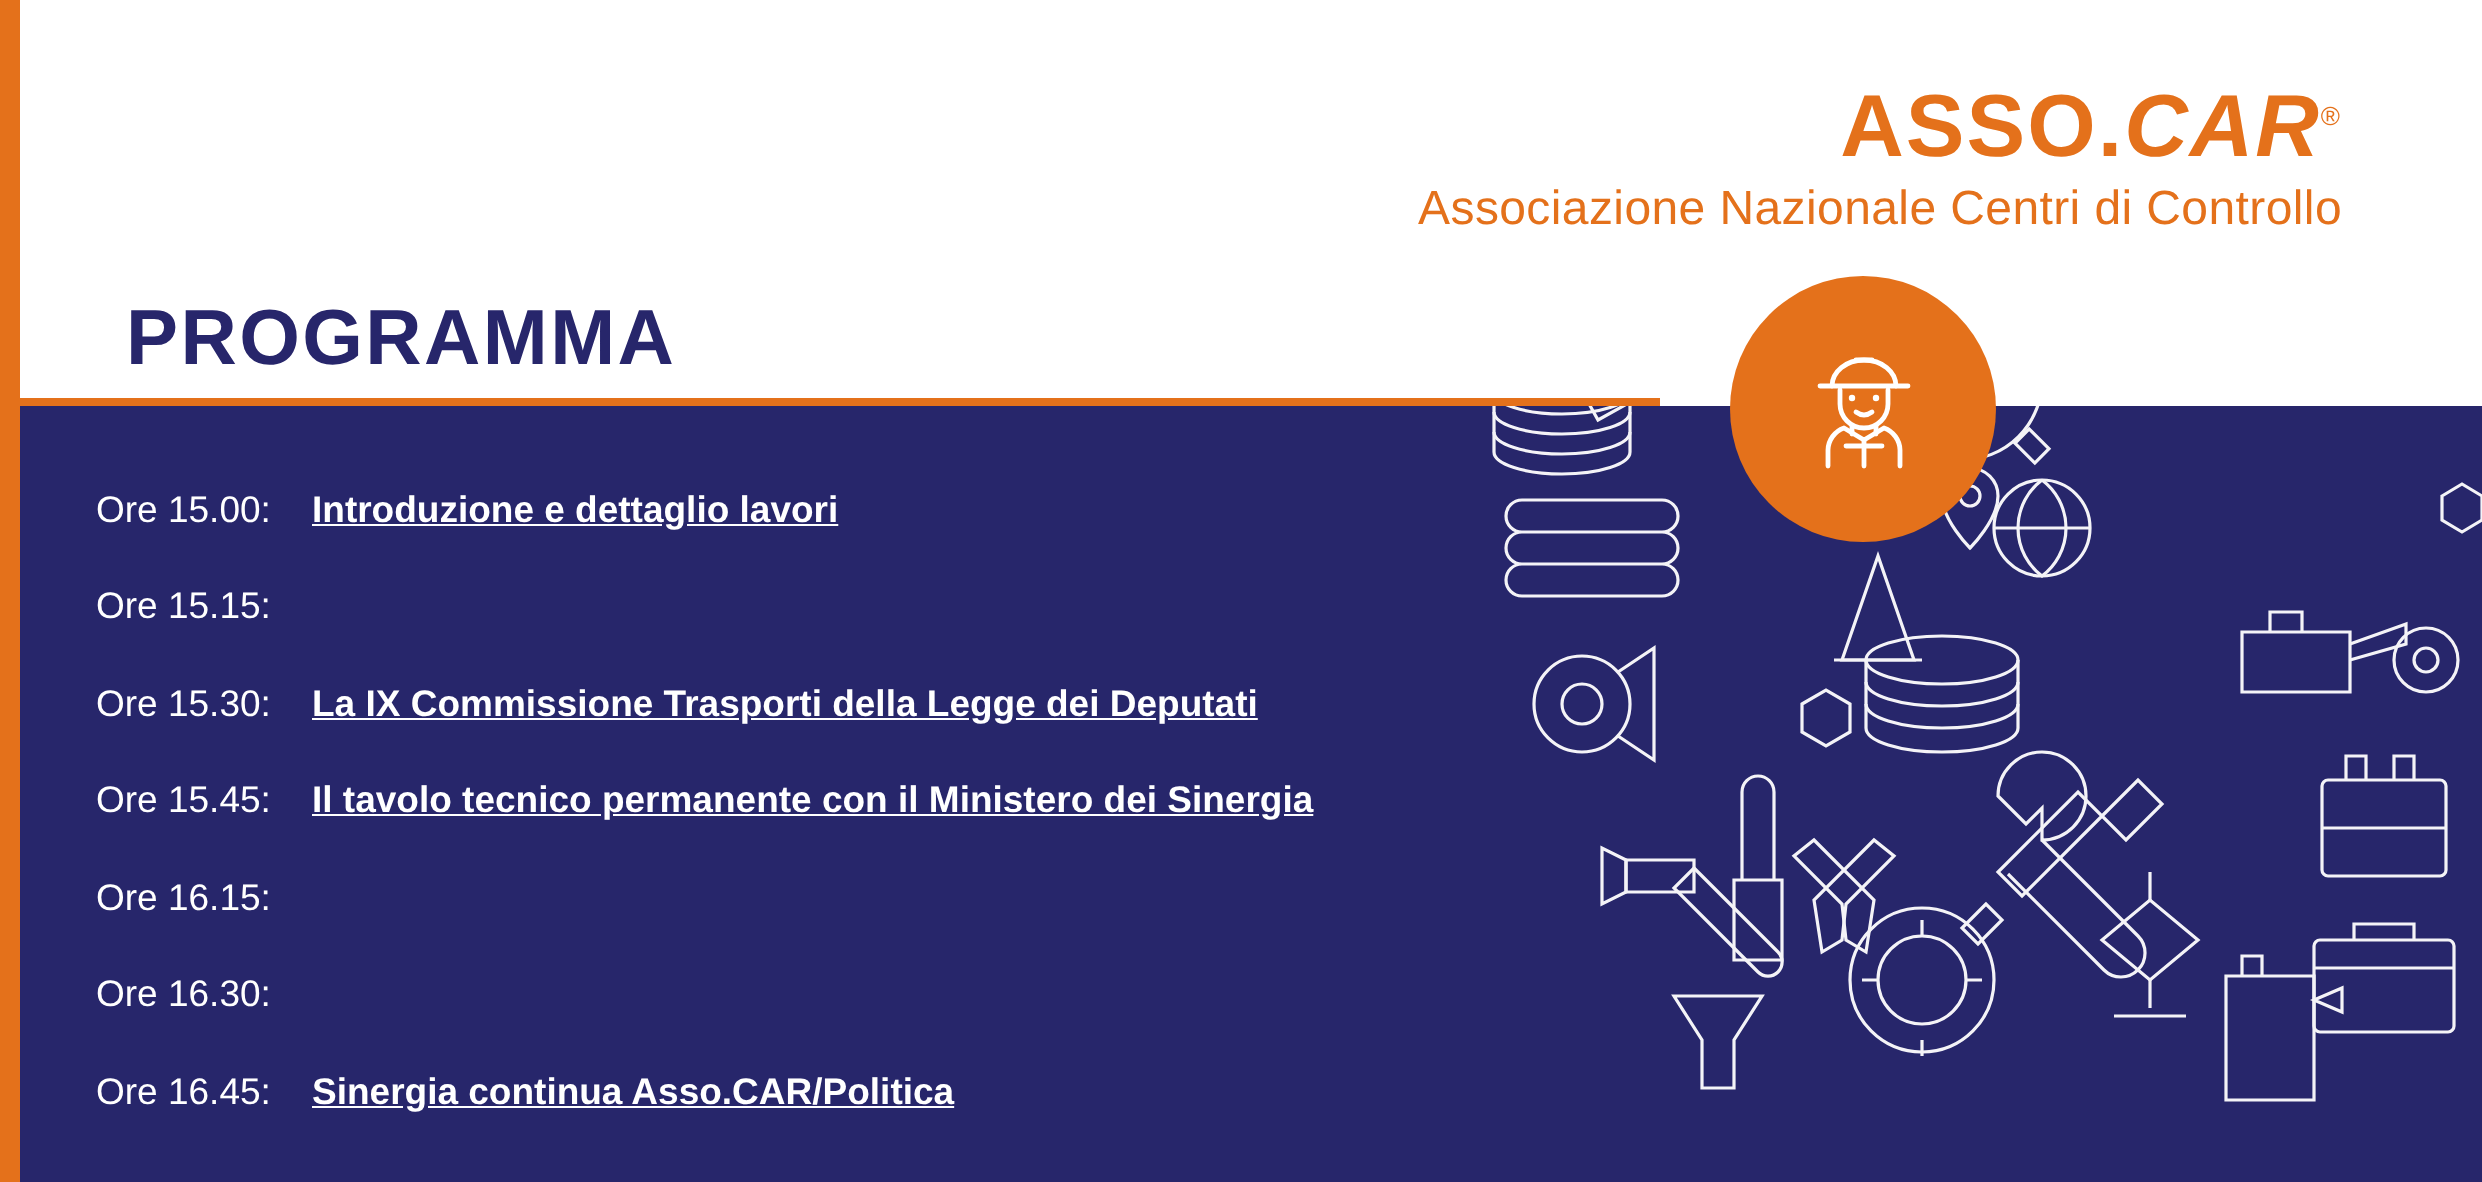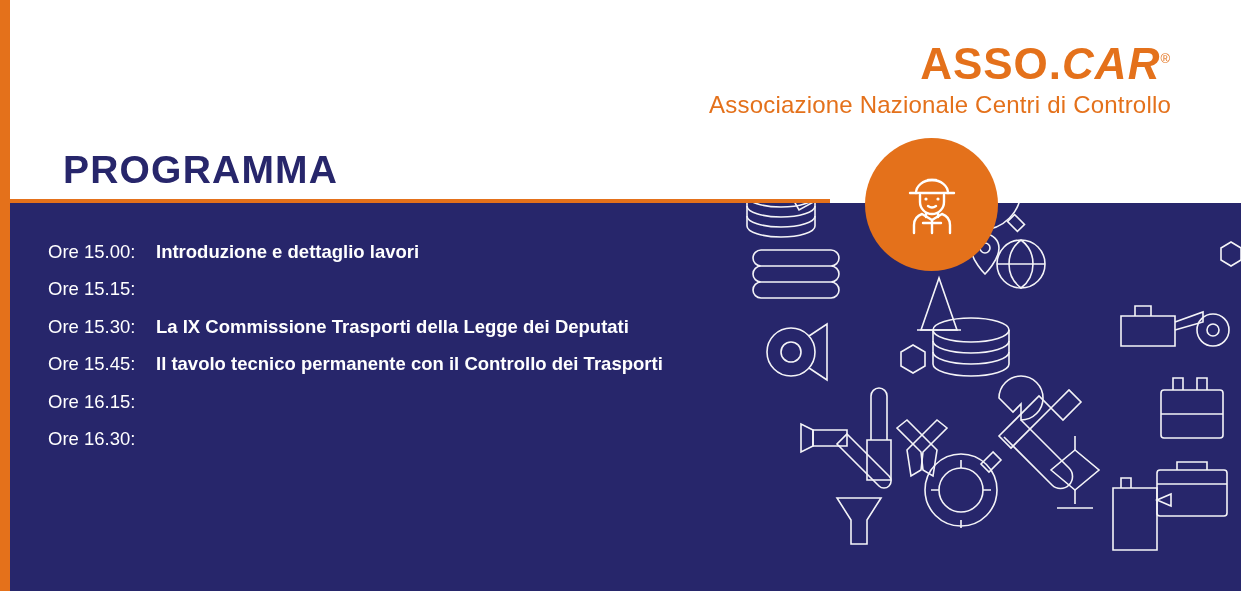--- a/index.html
+++ b/index.html
@@ -151,36 +151,38 @@
   
   .program-list {
     position: absolute;
     left: 48px;
     top: 225px;
     z-index: 9;
     width: 760px;
   }
   .program-row {
     display: flex;
-    align-items: flex-end;
+    align-items: center;
     height: 37.5px;
+    margin-top: 11px;
   }
   .row-time {
     color: #ffffff;
     font-size: 18.5px;
     font-weight: normal;
     width: 108px;
     flex: 0 0 108px;
     white-space: nowrap;
   }
   .row-desc {
     color: #ffffff;
     font-size: 18.5px;
     font-weight: bold;
     white-space: nowrap;
+    text-decoration: underline;
   }
 </style>
 </head>
 <body>
 
 <div class="page">
 
   <div class="top-area"></div>
 
   <div class="blue-panel">
@@ -441,28 +443,32 @@
       <div class="row-time">Ore 15.15:</div>
     </div>
 
     <div class="program-row">
       <div class="row-time">Ore 15.30:</div>
       <div class="row-desc">La IX Commissione Trasporti della Legge dei Deputati</div>
     </div>
 
     <div class="program-row">
       <div class="row-time">Ore 15.45:</div>
-      <div class="row-desc">Il tavolo tecnico permanente con il Controllo dei Trasporti</div>
+      <div class="row-desc">Il tavolo tecnico permanente con il Ministero dei Sinergia</div>
     </div>
 
 
     <div class="program-row">
       <div class="row-time">Ore 16.15:</div>
     </div>
 
     <div class="program-row">
       <div class="row-time">Ore 16.30:</div>
     </div>
 
+    <div class="program-row">
+      <div class="row-time">Ore 16.45:</div>
+      <div class="row-desc">Sinergia continua Asso.CAR/Politica</div>
+    </div>
 
   </div>
 
 </div>
 
 </body></html>

